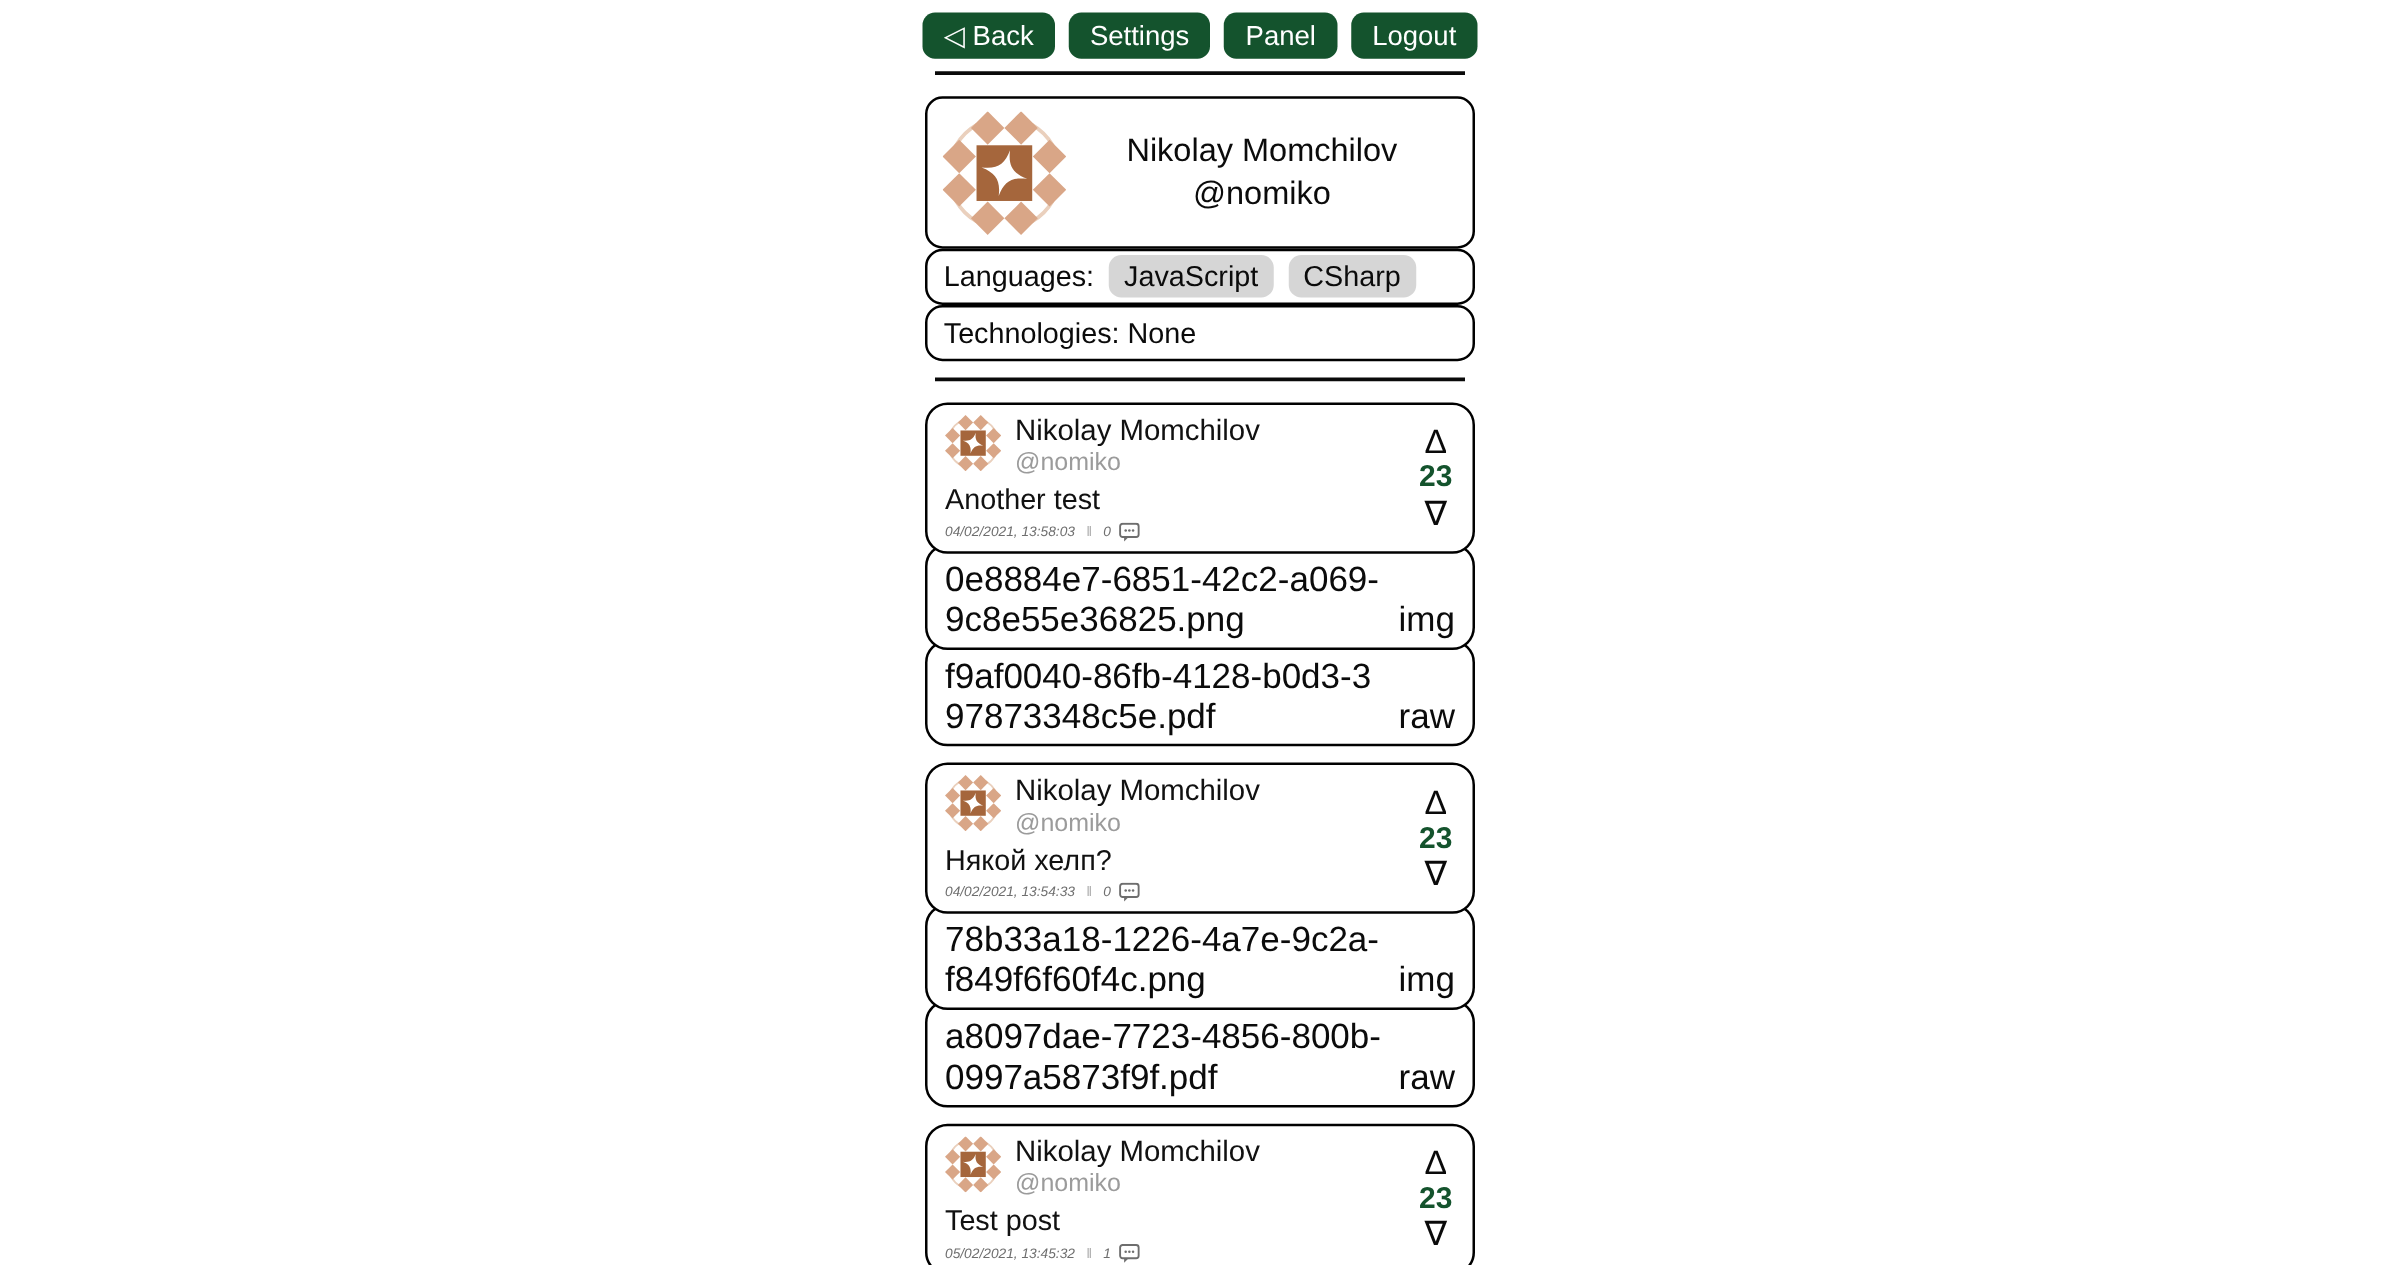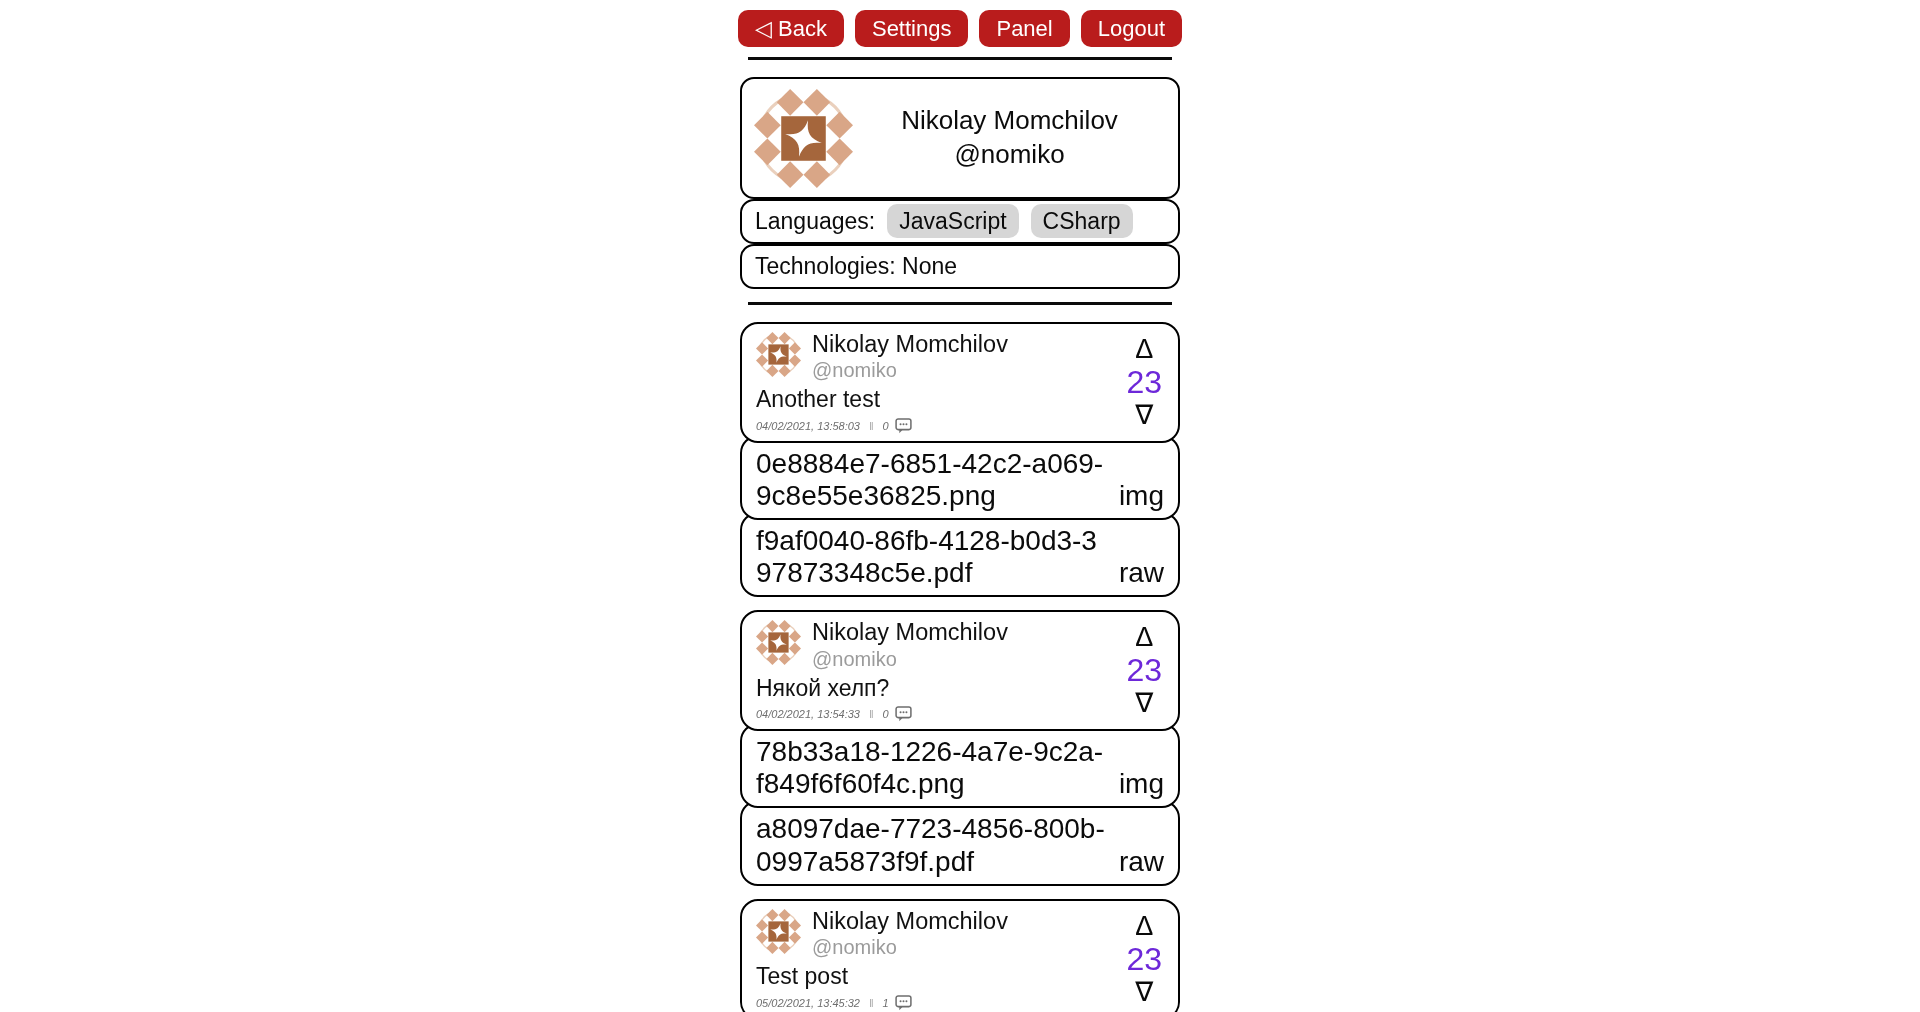--- a/index.html
+++ b/index.html
@@ -17,21 +17,21 @@
     margin: 0 auto;
   }
   
   .nav {
     display: flex;
     justify-content: center;
     gap: 11px;
     padding-top: 10px;
   }
   .nav button {
-    background: #b91c1c;
+    background: #14532d;
     color: #fff;
     border: none;
     border-radius: 10px;
     font-family: "Liberation Sans", sans-serif;
     font-size: 22px;
     padding: 5px 17px;
     height: 37px;
     cursor: pointer;
     white-space: nowrap;
   }
@@ -110,21 +110,21 @@
   .vote-col {
     position: absolute;
     top: 0; bottom: 0; right: 16px;
     display: flex;
     flex-direction: column;
     justify-content: center;
     align-items: center;
     gap: 2px;
   }
   .vote { font-size: 27px; line-height: 1.0; color: #0a0a0a; cursor: pointer; }
-  .score { font-size: 32px; line-height: 1.1; color: #6d28d9; }
+  .score { font-size: 24px; line-height: 1.1; color: #14532d; font-weight: bold; }
   .attachment {
     position: relative;
     margin-top: -8px;
     border-radius: 18px;
     padding: 11px 14px 6px 14px;
     display: flex;
     gap: 10px;
     align-items: flex-end;
     font-size: 28px;
     cursor: pointer;

